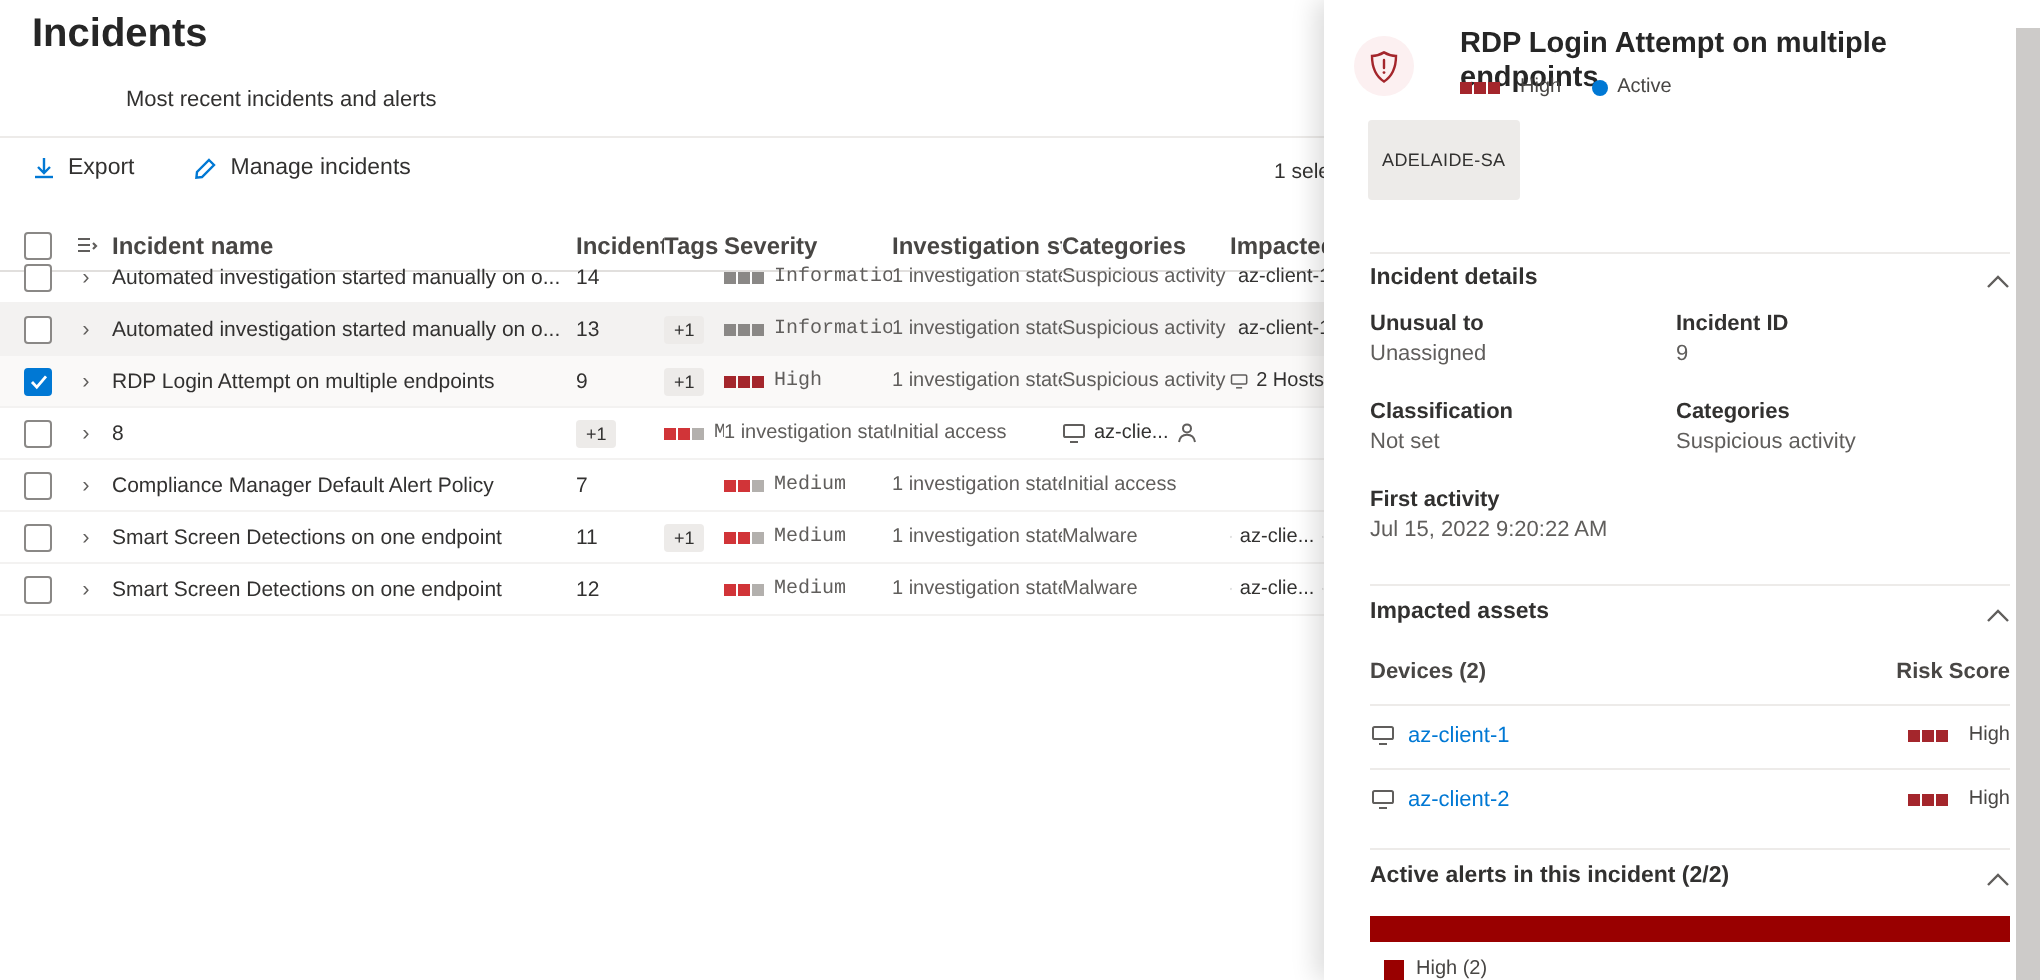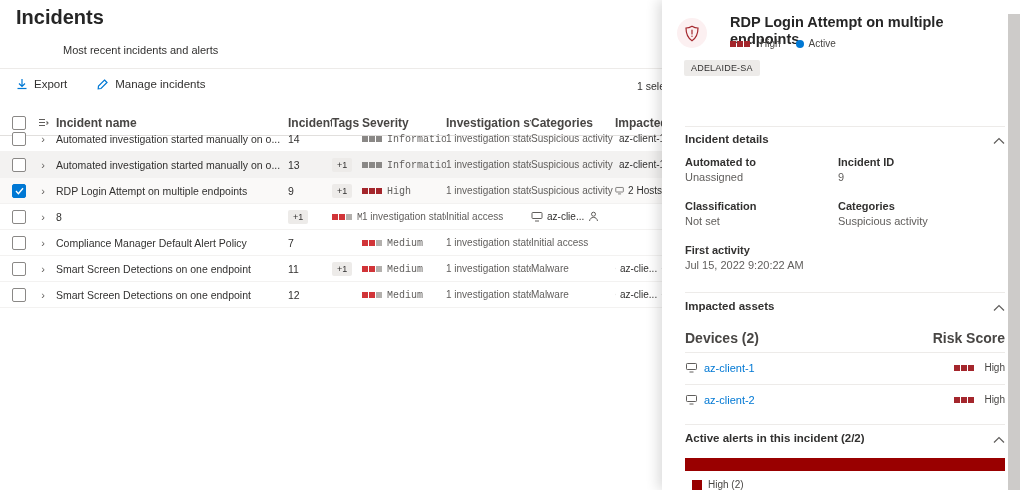--- a/index.html
+++ b/index.html
@@ -51,37 +51,37 @@
   .panel { position:absolute; left:662px; top:0; width:360px; height:490px; background:#fff;
            box-shadow:-4px 0 12px rgba(0,0,0,.14); }
   .clip-icons { position:absolute; top:0; right:24px; width:80px; height:4px; overflow:hidden; color:#8a8886; }
 
   .shield-wrap { position:absolute; left:677px; top:18px; width:30px; height:30px; border-radius:50%;
                  background:#fcf0f1; display:flex; align-items:center; justify-content:center; }
   .panel-title { position:absolute; left:730px; top:14px; width:270px; font-size:14.5px; font-weight:700; color:#262626; line-height:1.2; }
   .panel-sev { position:absolute; left:730px; top:38px; display:flex; align-items:center; gap:5px; font-size:10px; color:#484644; }
   .dot { width:8px; height:8px; border-radius:50%; background:#0078d4; margin-left:10px; }
   .panel-tag { position:absolute; left:684px; top:60px; background:#edebe9; color:#323130; font-size:9px;
-               padding:3px 7px; border-radius:2px; letter-spacing:.2px; }
+               padding:15px 7px; border-radius:2px; letter-spacing:.2px; }
   .panel-actions { position:absolute; left:684px; top:88px; display:flex; gap:22px; }
   .pa-btn { display:flex; align-items:center; gap:6px; background:none; border:none; cursor:pointer;
             font-family:inherit; font-size:11px; color:#323130; }
 
   .pdiv { position:absolute; left:685px; width:320px; height:0; border-top:1px solid #edebe9; }
   .sec-head { position:absolute; left:685px; width:320px; font-size:11.5px; font-weight:700; color:#323130;
               display:flex; justify-content:space-between; align-items:flex-end; }
   .chev-up { color:#605e5c; cursor:pointer; display:flex; }
 
   .pd-grid { position:absolute; left:685px; top:156px; width:320px; display:grid;
              grid-template-columns:153px 1fr; row-gap:17px; }
   .fld .lbl { font-size:11px; font-weight:700; color:#323130; margin-bottom:3px; }
   .fld .val { font-size:11px; color:#605e5c; }
 
   .dev-head { position:absolute; left:685px; top:330px; width:320px; display:flex; justify-content:space-between;
-              font-size:14px; font-weight:700; color:#484644;gap:41px; }
+              font-size:11px; font-weight:700; color:#484644;gap:41px; }
   .dev-row { position:absolute; left:685px; width:320px; height:30px; display:flex; align-items:center;
              justify-content:space-between; border-top:1px solid #edebe9; }
   .dev-link { display:flex; align-items:center; gap:6px; font-size:11px; color:#0078d4; text-decoration:none; cursor:pointer; }
   .risk { display:flex; align-items:center; gap:5px; font-size:10px; color:#484644; }
 
   .alert-bar { position:absolute; left:685px; top:458px; width:320px; height:13px; background:#990000; }
   .legend { position:absolute; left:692px; top:479px; display:flex; align-items:center; gap:6px; font-size:10px; color:#484644; }
   .legend i { width:10px; height:10px; background:#990000; display:inline-block; }
 
   .scrollbar { position:absolute; left:1008px; top:14px; width:12px; height:476px; background:#f4f4f4; }
@@ -347,21 +347,21 @@
     <span>Incident details</span>
     <span class="chev-up">
       <svg width="12" height="8" viewBox="0 0 12 8" fill="none" stroke="#605e5c" stroke-width="1.2">
           <path d="M1 6.5L6 1.5 11 6.5"></path>
         </svg>
     </span>
   </div>
 
   <div class="pd-grid">
     <div class="fld">
-      <div class="lbl">Automated to</div>
+      <div class="lbl">Unusual to</div>
       <div class="val">Unassigned</div>
     </div>
     <div class="fld">
       <div class="lbl">Incident ID</div>
       <div class="val">9</div>
     </div>
     <div class="fld">
       <div class="lbl">Classification</div>
       <div class="val">Not set</div>
     </div>

